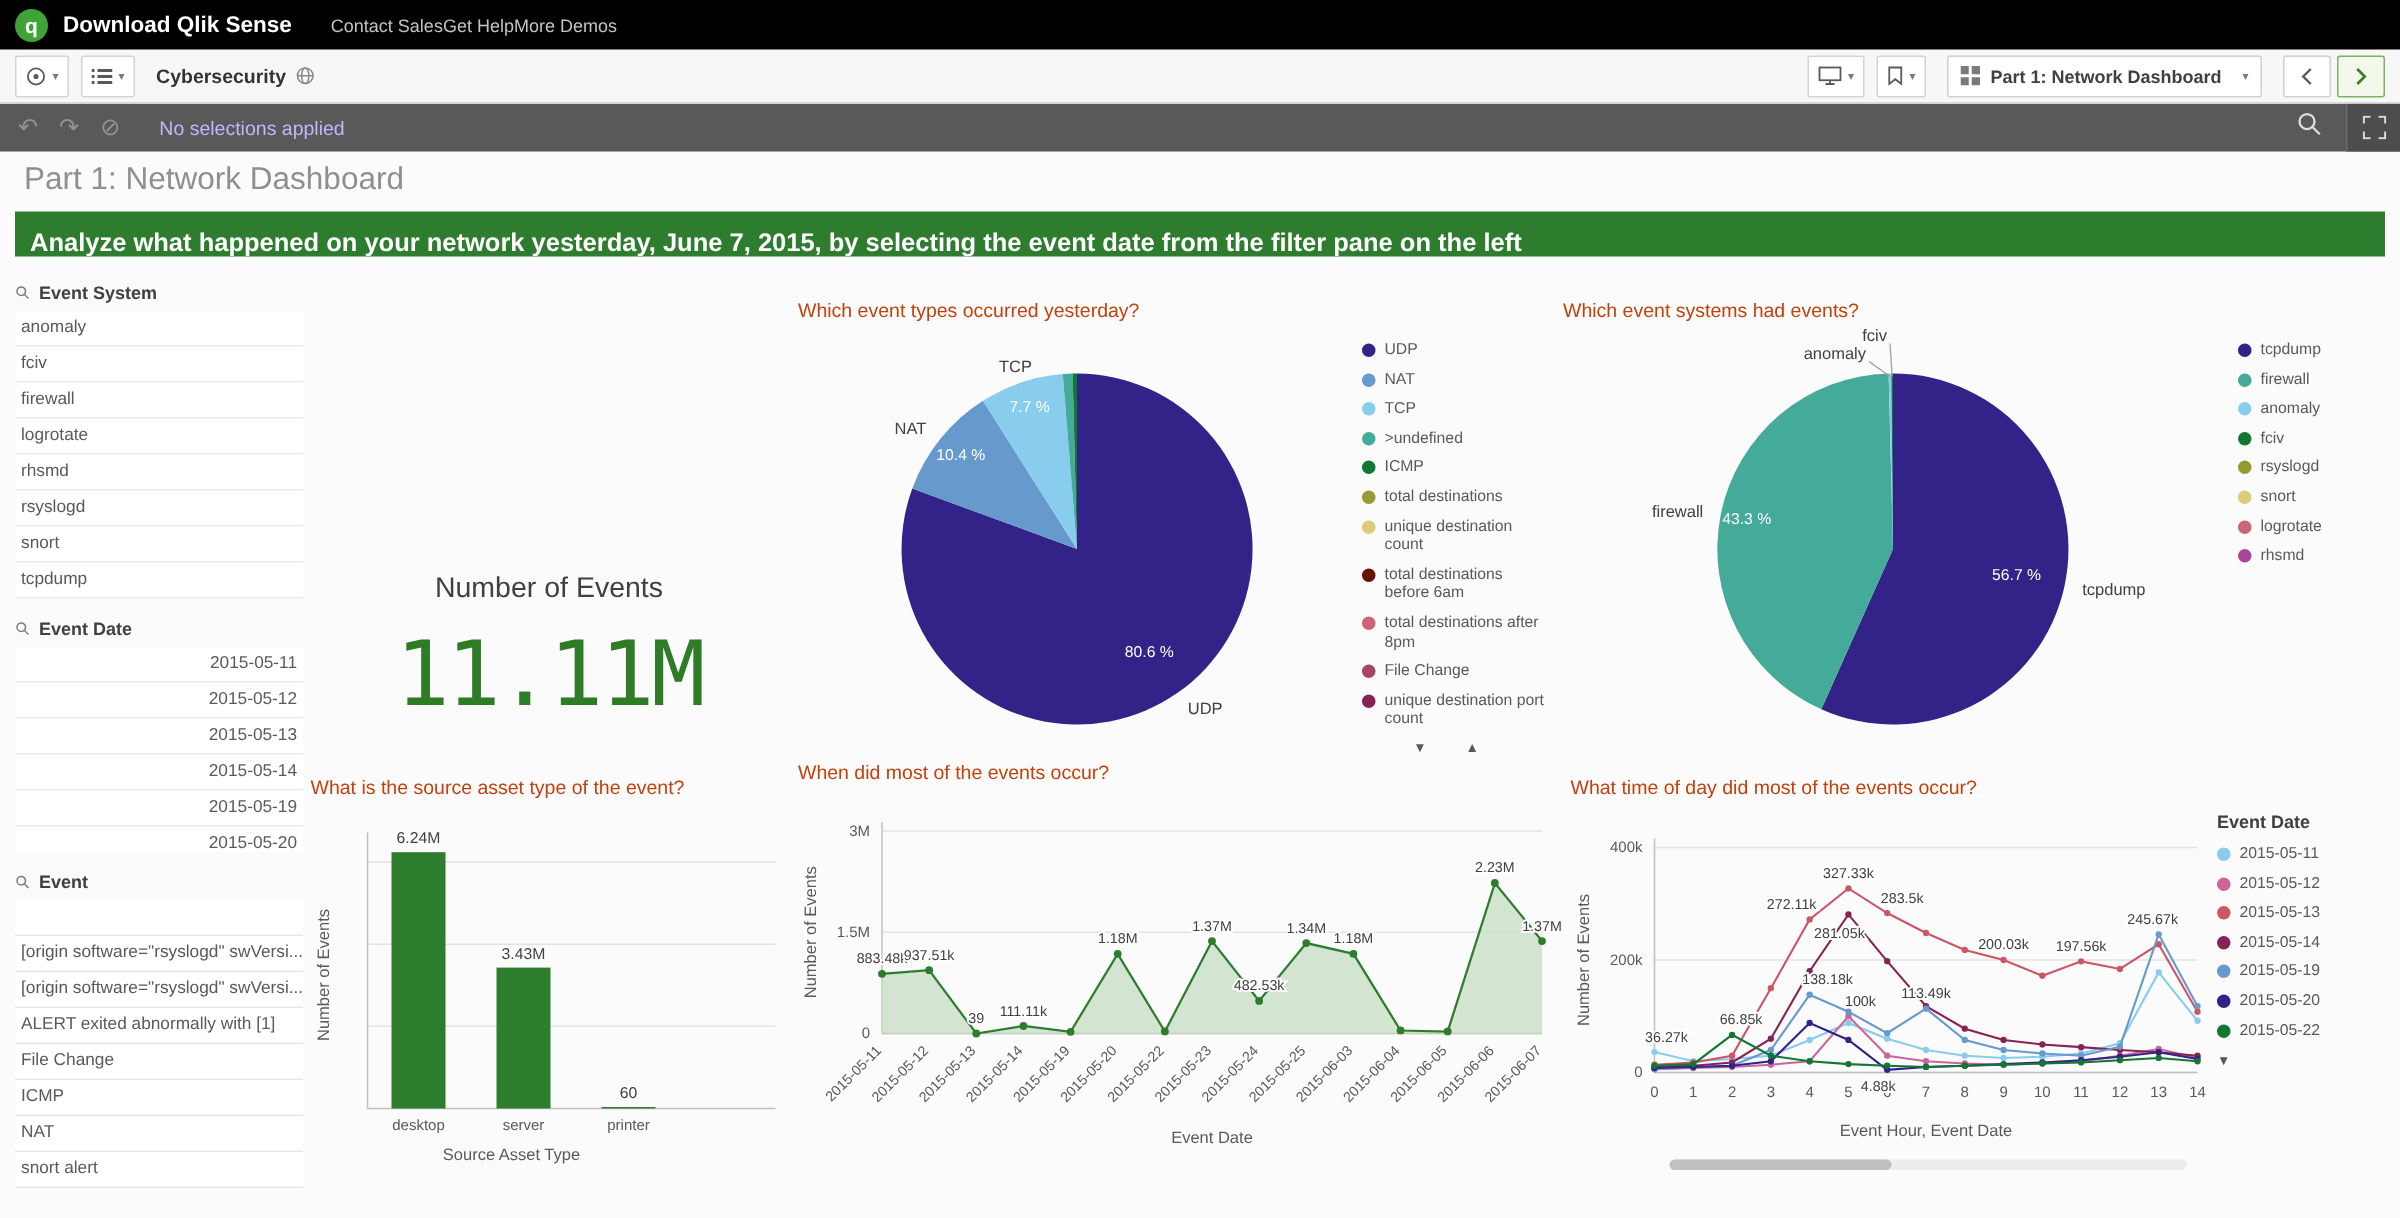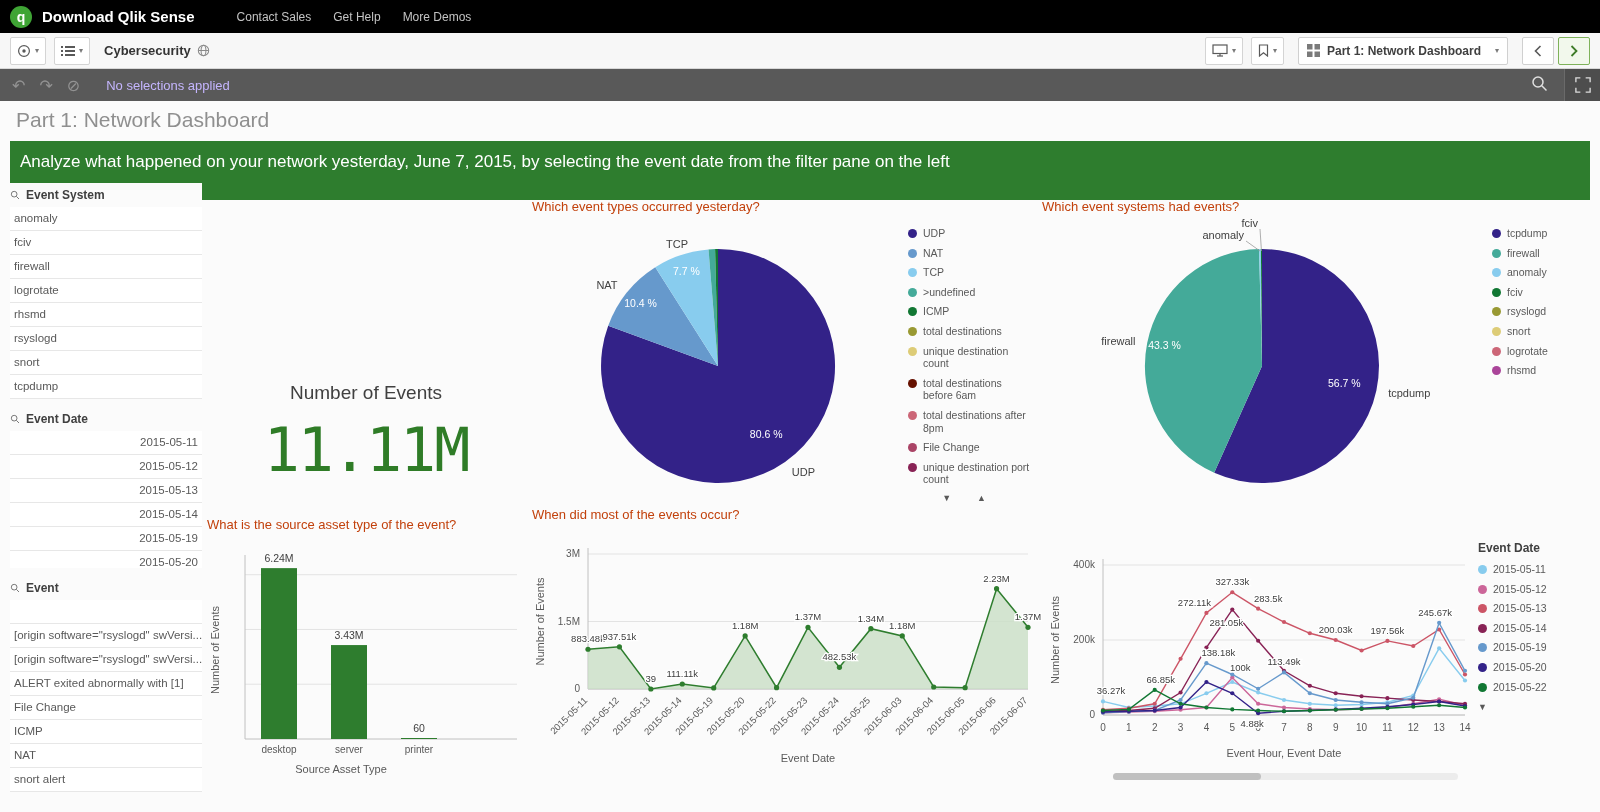--- a/index.html
+++ b/index.html
@@ -4,21 +4,21 @@
 <style>
 *{box-sizing:border-box;margin:0;padding:0}
 html,body{width:1600px;height:812px;overflow:hidden}
 body{position:relative;font-family:"Liberation Sans",sans-serif;background:#fbfbfb;-webkit-font-smoothing:antialiased}
 svg text{font-family:"Liberation Sans",sans-serif}
 
 
 .topbar{position:absolute;top:0;left:0;right:0;height:33px;background:#000;display:flex;align-items:center;padding-left:10px;z-index:5}
 .qlogo{width:22px;height:22px;border-radius:50%;background:#3fa435;color:#fff;font-weight:bold;font-size:14px;display:flex;align-items:center;justify-content:center}
 .brand{color:#fff;font-size:15px;font-weight:600;margin-left:10px}
-#topbar-links{display:flex;gap:22px;margin-left:42px}
+#topbar-links{display:flex;margin-left:26px}
 .toplink{color:#c3c3c3;font-size:12px;cursor:pointer}
 
 
 .toolbar{position:absolute;top:33px;left:0;right:0;height:36px;background:#f7f7f7;border-bottom:1px solid #d8d8d8;display:flex;align-items:center;padding:0 10px;z-index:4}
 .tbtn{height:28px;background:#fff;border:1px solid #d4d4d4;border-radius:2px;display:flex;align-items:center;gap:4px;padding:0 6px;margin-right:8px;cursor:pointer;color:#595959}
 .caret{font-size:8px;color:#7a7a7a;line-height:1}
 .appname{display:flex;align-items:center;gap:6px;font-size:13px;font-weight:700;color:#333;margin-left:6px}
 .tright{margin-left:auto;display:flex;align-items:center}
 .sheetsel{height:28px;background:#fff;border:1px solid #d0d0d0;border-radius:2px;display:flex;align-items:center;gap:7px;padding:0 8px;width:210px;margin:0 10px 0 6px;cursor:pointer}
 .sheetsel .sstxt{font-size:12px;font-weight:700;color:#404040;flex:1;white-space:nowrap;overflow:hidden}
@@ -30,21 +30,21 @@
 .selicons{display:flex;align-items:center;gap:14px;padding:0 12px;color:#929292;font-size:16px}
 .selicons span{cursor:pointer}
 .selstatus{color:#c4b5fd;font-size:13px;margin-left:14px}
 .selright{margin-left:auto;display:flex;align-items:center;height:32px}
 .selsearch{padding:0 16px;cursor:pointer}
 .selexpand{width:36px;height:32px;background:#4d4d4d;border-left:1px solid #6a6a6a;display:flex;align-items:center;justify-content:center;cursor:pointer}
 
 
 .sheet{position:absolute;top:101px;left:0;right:0;bottom:0;background:#fbfbfb;overflow:hidden}
 .sheet-title{position:absolute;left:16px;top:7px;font-size:21px;color:#8f8f8f}
-.banner{position:absolute;left:10px;right:10px;top:40px;height:59px;background:#2e7d2e;color:#fff;font-size:17px;font-weight:400;line-height:42px;padding-left:10px;white-space:nowrap;overflow:hidden}
+.banner{position:absolute;left:10px;right:10px;top:40px;height:30px;background:#2e7d2e;color:#fff;font-size:17px;font-weight:700;line-height:42px;padding-left:10px;white-space:nowrap;overflow:hidden}
 
 
 #filter-panes{position:absolute;left:10px;top:82px;width:192px;bottom:0;overflow:hidden}
 .fpane{margin-bottom:8px;background:#fbfbfb}
 .fhead{height:24px;display:flex;align-items:center;gap:6px;font-size:12px;font-weight:700;color:#404040;cursor:pointer}
 .flist{overflow:hidden}
 .fitem{height:24px;line-height:23px;font-size:11.5px;color:#595959;border-bottom:1px solid #e7e7e7;padding:0 4px;white-space:nowrap;overflow:hidden;cursor:pointer;background:#fff}
 .flist.right .fitem{text-align:right}
 
 
@@ -439,20 +439,21 @@
         <text x="466.57142857142856" y="172" class="rxlbl" text-anchor="end" transform="rotate(-45 466.57142857142856 172)">2015-06-06</text>
         <circle cx="498" cy="98.35" r="2.6" fill="#2E7D2E"></circle>
         <text x="498" y="91.35" class="dlbl2" text-anchor="middle">1.37M</text>
         <text x="498" y="172" class="rxlbl" text-anchor="end" transform="rotate(-45 498 172)">2015-06-07</text>
         <text x="278" y="233" class="axttl" text-anchor="middle">Event Date</text>
         <text x="0" y="0" class="axttl" text-anchor="middle" transform="translate(14,92.5) rotate(-90)">Number of Events</text>
       </svg>
   </div>
 
   <div class="panel" style="left:1045px;top:414px;width:555px;height:284px">
+    <div class="ptitle">What time of day did most of the events occur?</div>
     <svg id="line0" width="432" height="234" style="position:absolute;left:0;top:24px">
         <line x1="58" y1="176" x2="420" y2="176" stroke="#e3e3e3"></line>
         <text x="50" y="179" class="axlbl" text-anchor="end">0</text>
         <line x1="58" y1="101" x2="420" y2="101" stroke="#e3e3e3"></line>
         <text x="50" y="104" class="axlbl" text-anchor="end">200k</text>
         <line x1="58" y1="26" x2="420" y2="26" stroke="#e3e3e3"></line>
         <text x="50" y="29" class="axlbl" text-anchor="end">400k</text>
         <line x1="58" y1="20" x2="58" y2="176" stroke="#c0c0c0"></line>
         <line x1="58" y1="176" x2="420" y2="176" stroke="#c0c0c0"></line>
         <text x="58" y="192" class="axlbl" text-anchor="middle">0</text>

